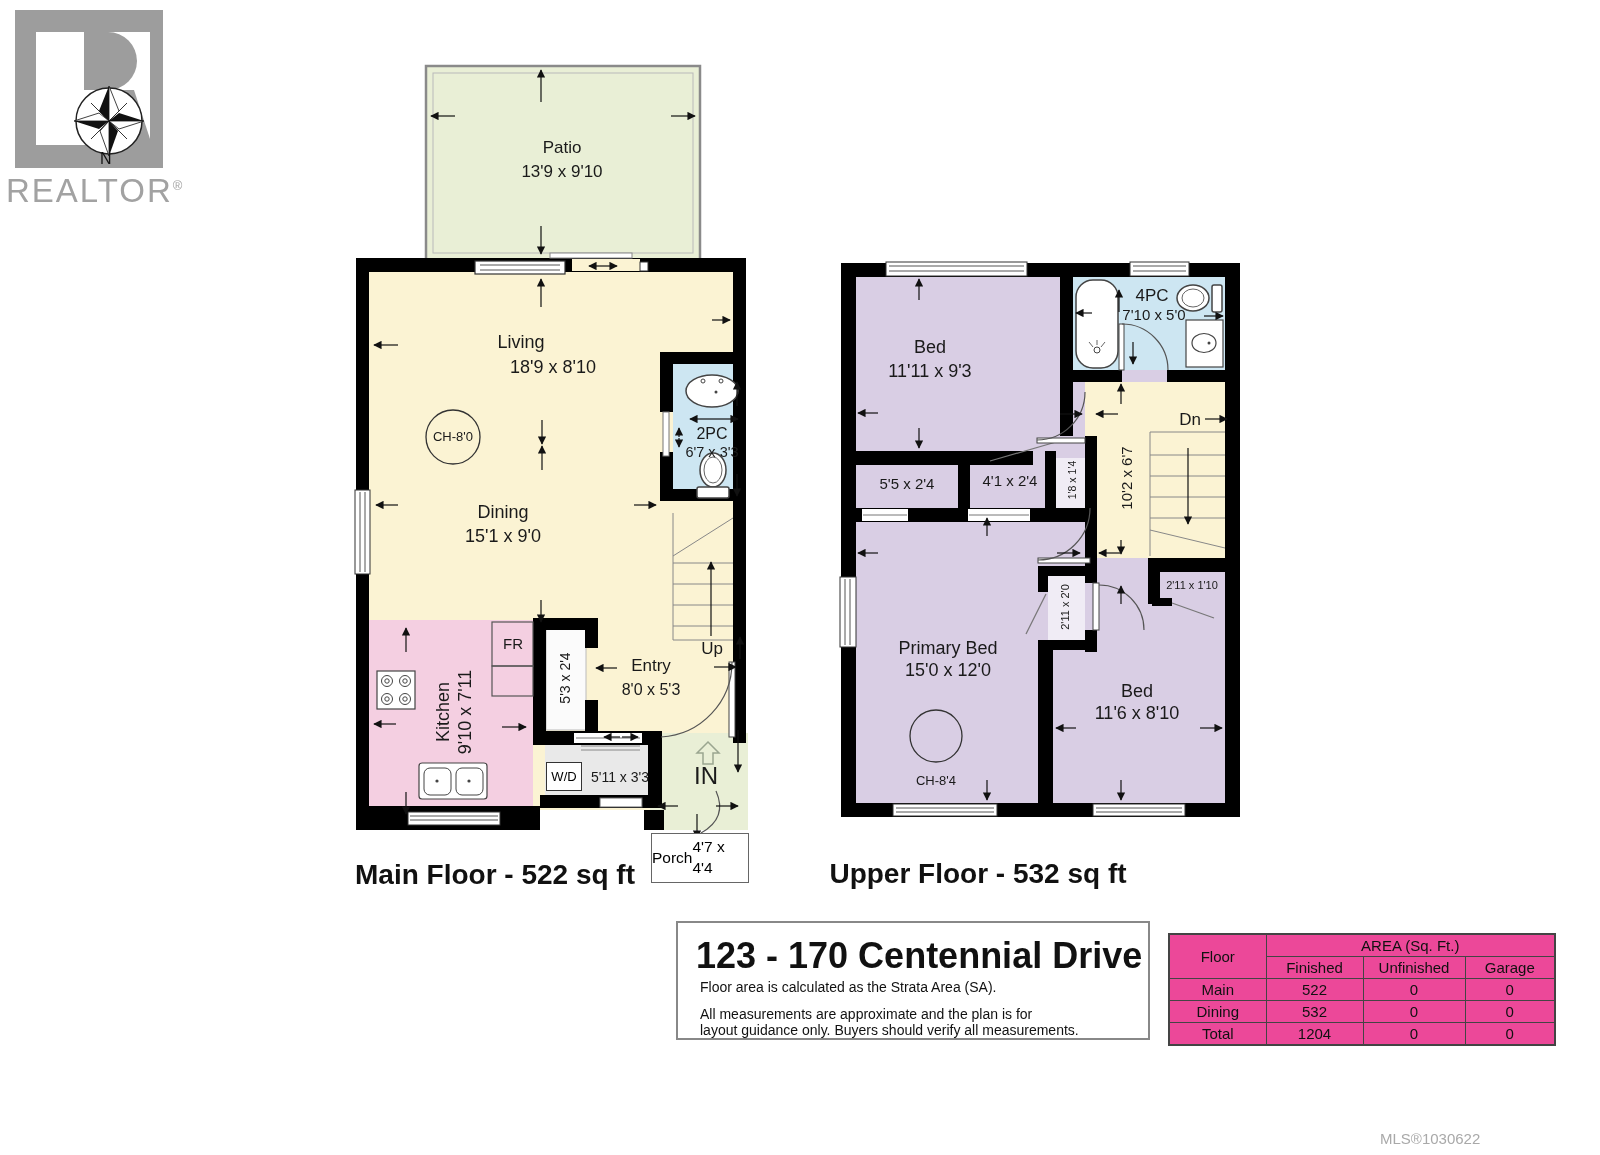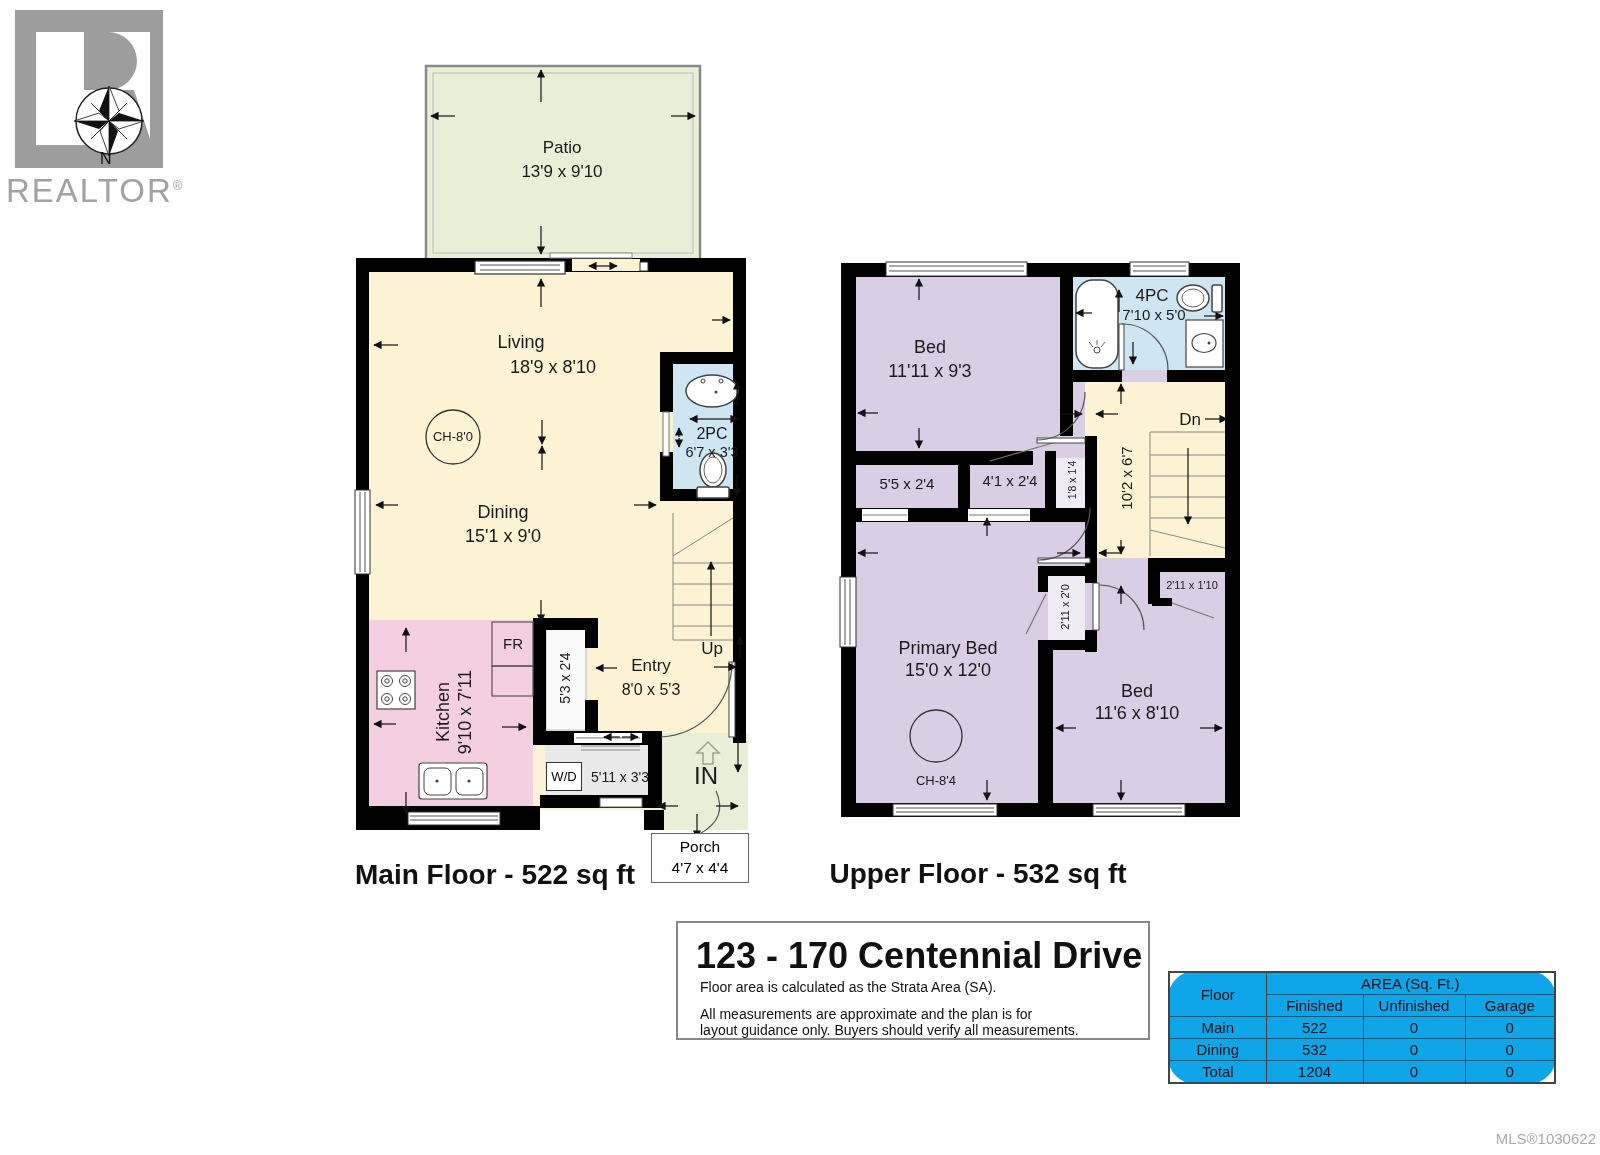--- a/index.html
+++ b/index.html
@@ -10,29 +10,29 @@
        text-align:center;line-height:1.2;}
   .lblv{position:absolute;transform:translate(-50%,-50%) rotate(-90deg);white-space:nowrap;
         color:#1a1a1a;text-align:center;line-height:1.2;}
   .room{font-size:18px;}
   .small{font-size:15px;}
   .tiny{font-size:10.5px;}
   .caption{font-size:28px;font-weight:bold;color:#111;}
   .wd-box{position:absolute;border:1.5px solid #333;background:#fff;font-size:13px;
           display:flex;align-items:center;justify-content:center;}
   .porch-box{position:absolute;border:1.5px solid #666;background:#fff;font-size:15.5px;
-             display:flex;flex-direction:column;align-items:center;justify-content:center;line-height:1.35;}
+             display:flex;flex-direction:row;align-items:center;justify-content:center;line-height:1.35;}
   #footer-box{position:absolute;left:676px;top:921px;width:470px;height:115px;border:2px solid #888;background:#fff;}
   #address{position:absolute;left:18px;top:12px;font-size:36px;font-weight:bold;color:#111;white-space:nowrap;}
   .disc{position:absolute;left:22px;font-size:14px;color:#111;white-space:nowrap;}
-  #area-table{position:absolute;left:1168px;top:971px;border-collapse:collapse;table-layout:fixed;background:#0ea5e9;border-radius:27px;}
+  #area-table{position:absolute;left:1168px;top:933px;border-collapse:collapse;table-layout:fixed;background:#ec4899;}
   #area-table td,#area-table th{border:1px solid #444;font-weight:normal;font-size:15px;color:#111;
       text-align:center;padding:0;height:21px;font-family:"Liberation Sans",sans-serif;}
   #area-table{border:2px solid #444;}
-  #mls{position:absolute;left:1380px;top:1130px;width:216px;text-align:right;font-size:15px;color:#a9a9a9;}
+  #mls{position:absolute;left:1380px;top:1130px;width:216px;text-align:left;font-size:15px;color:#a9a9a9;}
   #realtor-text{position:absolute;left:6px;top:172px;font-size:33px;letter-spacing:2px;color:#a2a2a2;}
   #realtor-text sup{font-size:13px;}
   #north-label{position:absolute;left:100px;top:150px;font-size:16px;color:#111;}
 </style>
 </head>
 <body>
 
 <div id="canvas">
 
 <svg id="plan-svg" width="1600" height="1155" viewBox="0 0 1600 1155">

